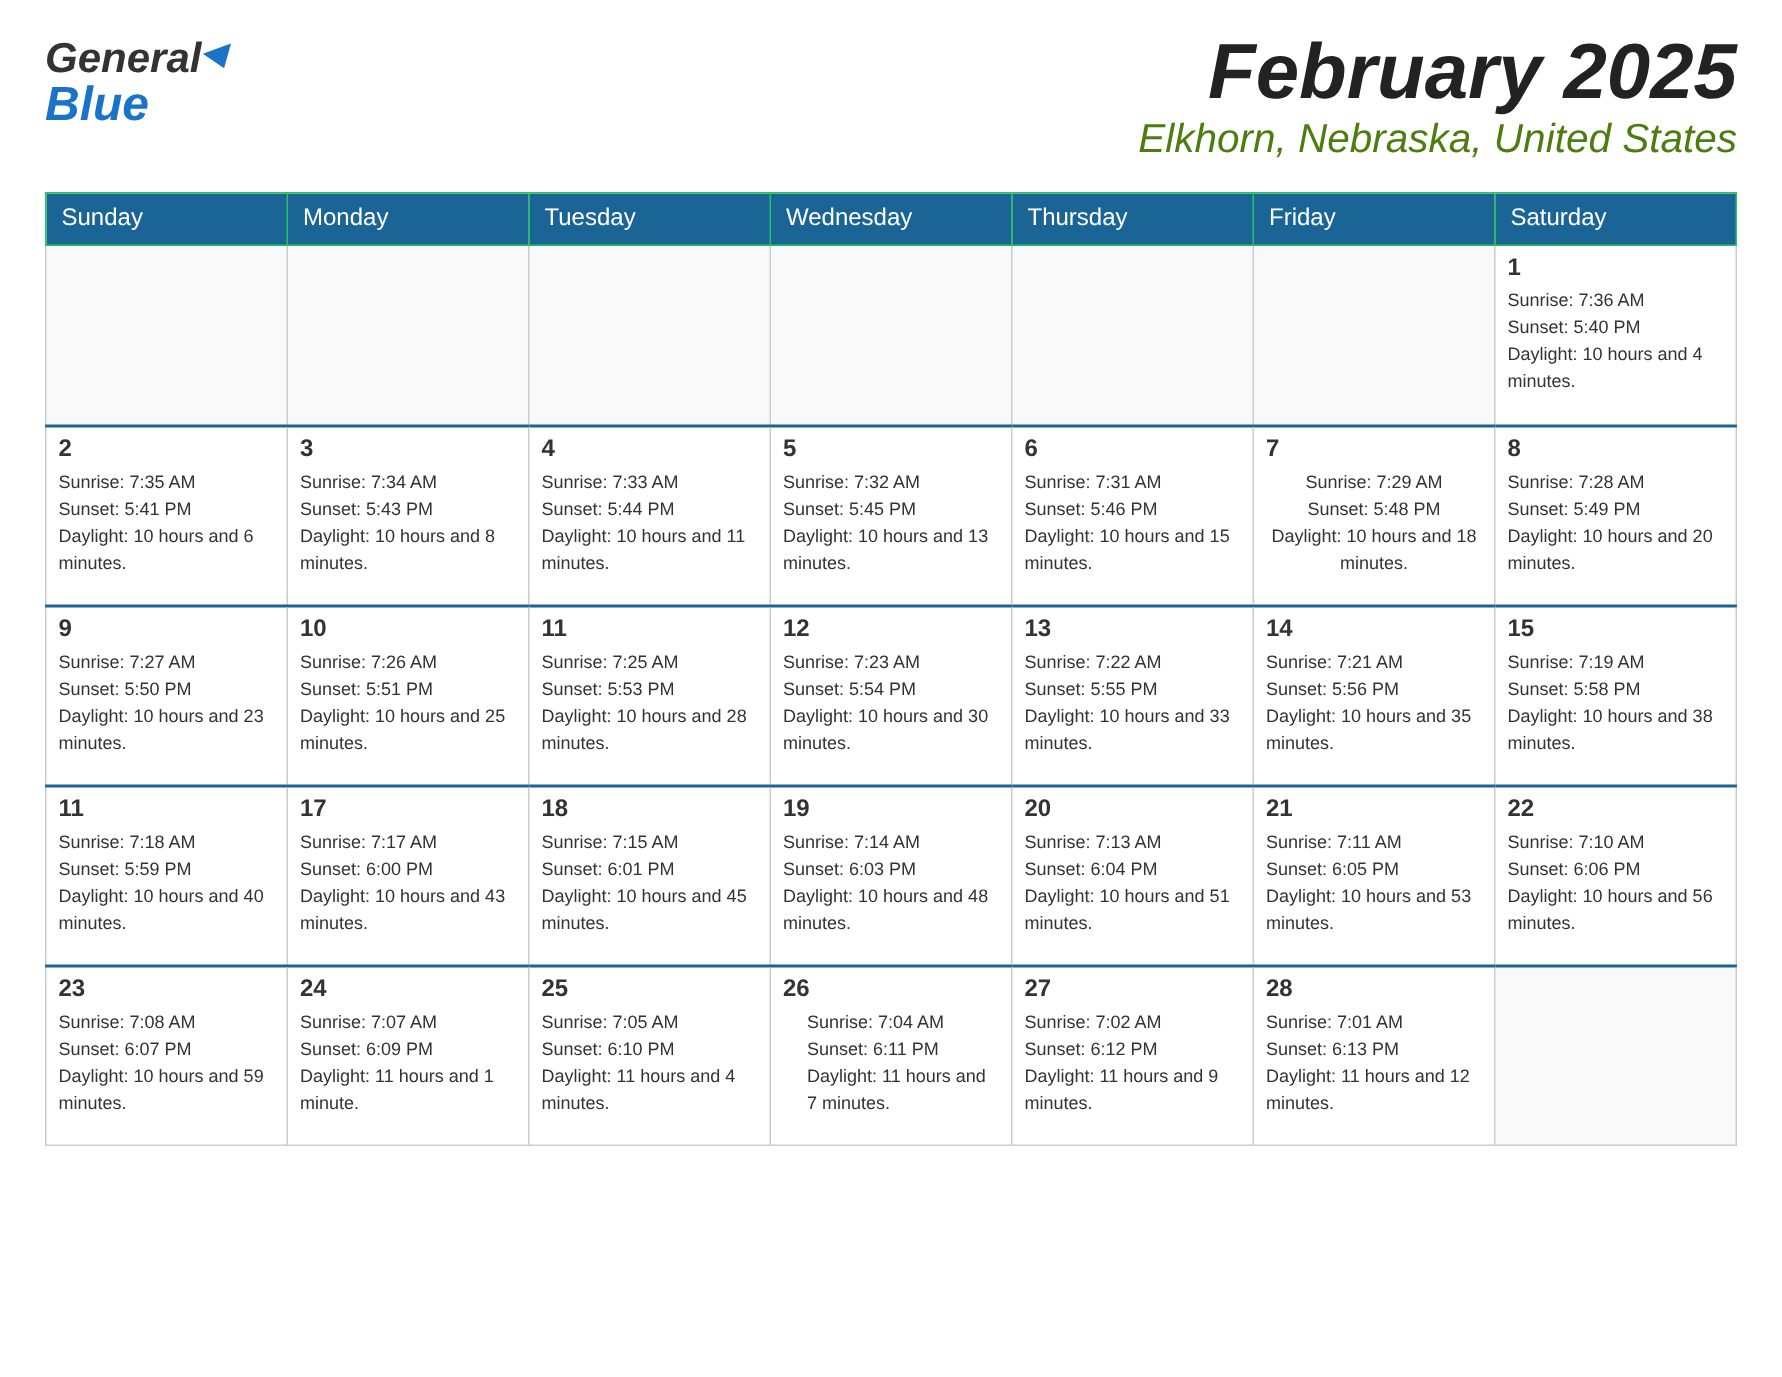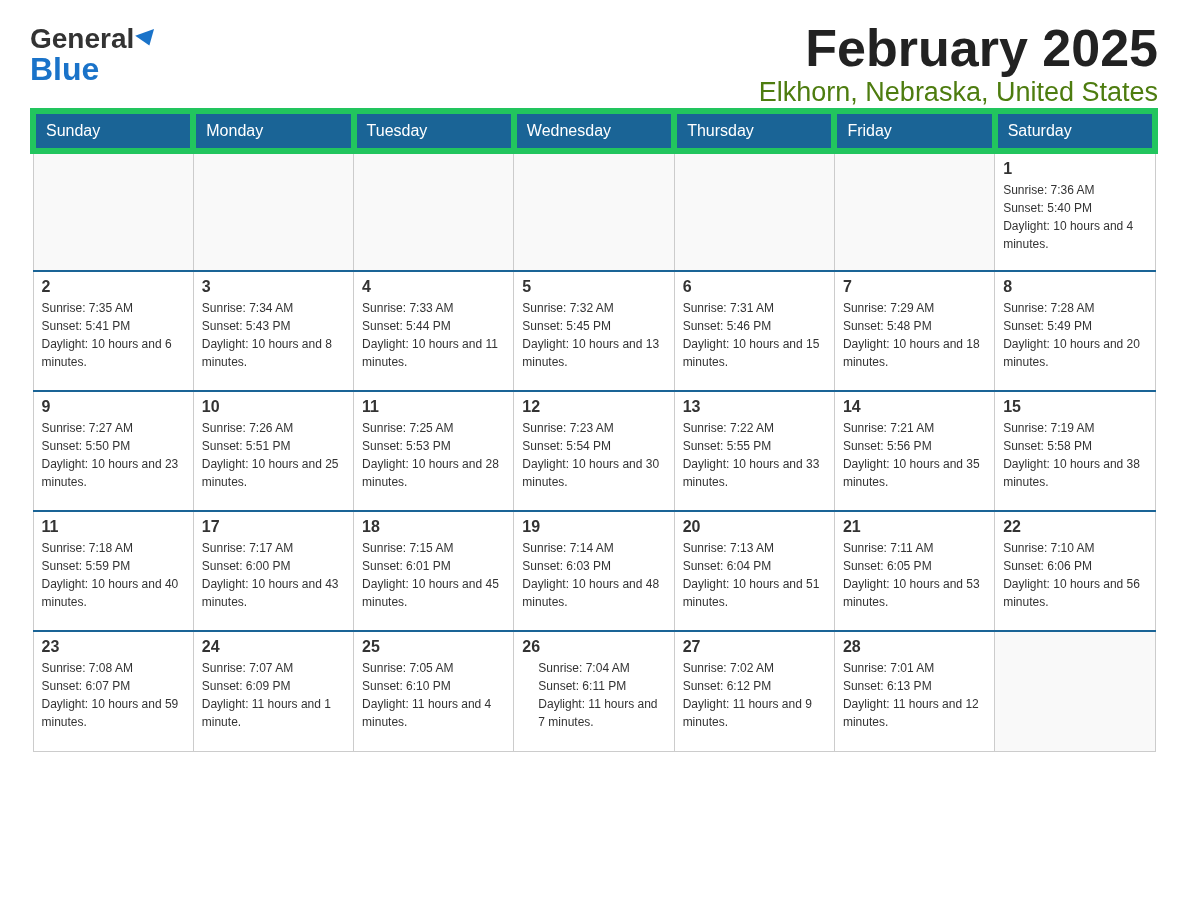--- a/index.html
+++ b/index.html
@@ -7,20 +7,22 @@
       font-family: Arial, sans-serif;
       background: #fff;
       padding: 20px 30px;
       width: 1188px;
       min-height: 918px;
     }
     .header {
       display: flex;
       justify-content: space-between;
       align-items: flex-start;
+      margin-bottom: 20px;
+      font-style: italic;
     }
     .logo {
       display: flex;
       flex-direction: column;
       align-items: flex-start;
       padding-top: 5px;
     }
     .logo-general {
       font-size: 28px;
       font-weight: bold;
@@ -67,21 +69,21 @@
       border-collapse: collapse;
       border: 1px solid #ccc;
     }
     .calendar th {
       background-color: #1a6496;
       color: #fff;
       padding: 8px 10px;
       text-align: left;
       font-size: 16px;
       font-weight: normal;
-      border: 6px solid #22c55e;
+      border: 1px solid #22c55e;
     }
     .calendar td {
       vertical-align: top;
       padding: 6px 8px;
       border: 1px solid #ccc;
       width: 14.28%;
       min-height: 90px;
       height: 120px;
     }
     .day-num {
@@ -174,21 +176,21 @@
 Daylight: 10 hours and 13 minutes.</div>
         </td>
         <td>
           <span class="day-num">6</span>
           <div class="day-info" style="white-space: pre-line;">Sunrise: 7:31 AM
 Sunset: 5:46 PM
 Daylight: 10 hours and 15 minutes.</div>
         </td>
         <td>
           <span class="day-num">7</span>
-          <div class="day-info" style="white-space: pre-line;">Sunrise: 7:29 AM
+          <div class="day-info" style="white-space: pre-line; text-align: center;">Sunrise: 7:29 AM
 Sunset: 5:48 PM
 Daylight: 10 hours and 18 minutes.</div>
         </td>
         <td>
           <span class="day-num">8</span>
           <div class="day-info" style="white-space: pre-line;">Sunrise: 7:28 AM
 Sunset: 5:49 PM
 Daylight: 10 hours and 20 minutes.</div>
         </td>
       </tr>

